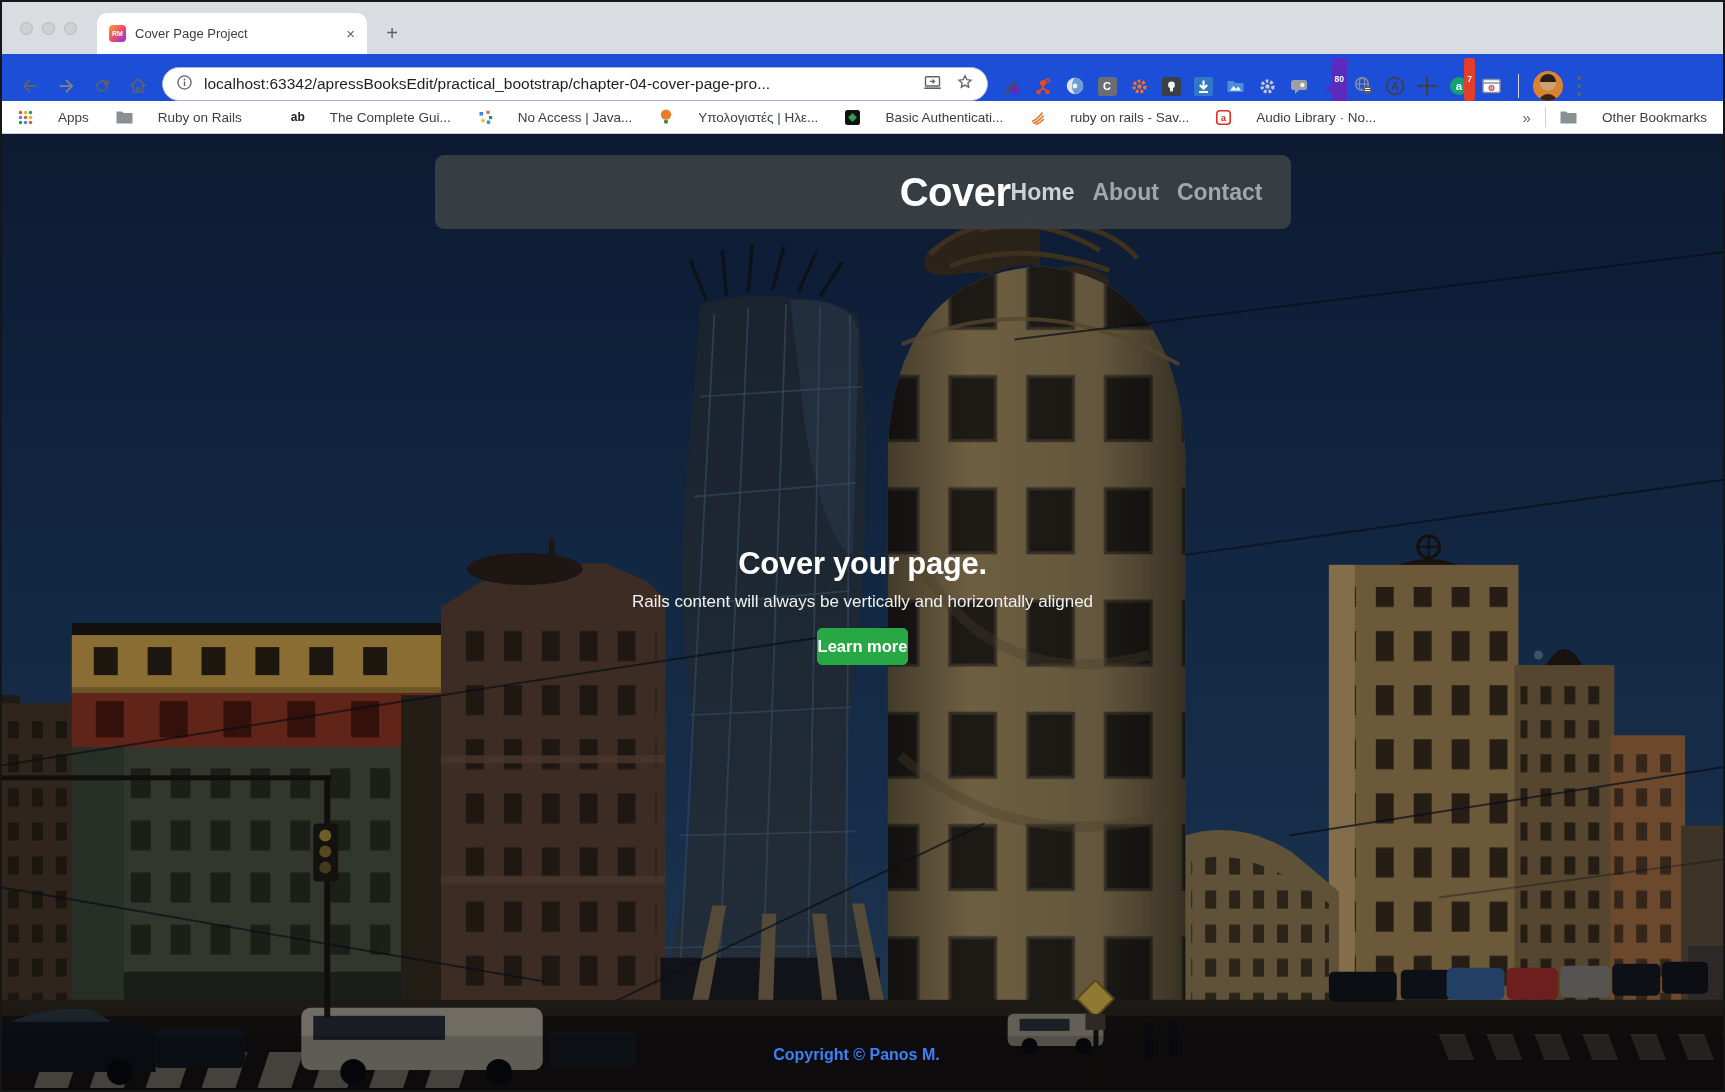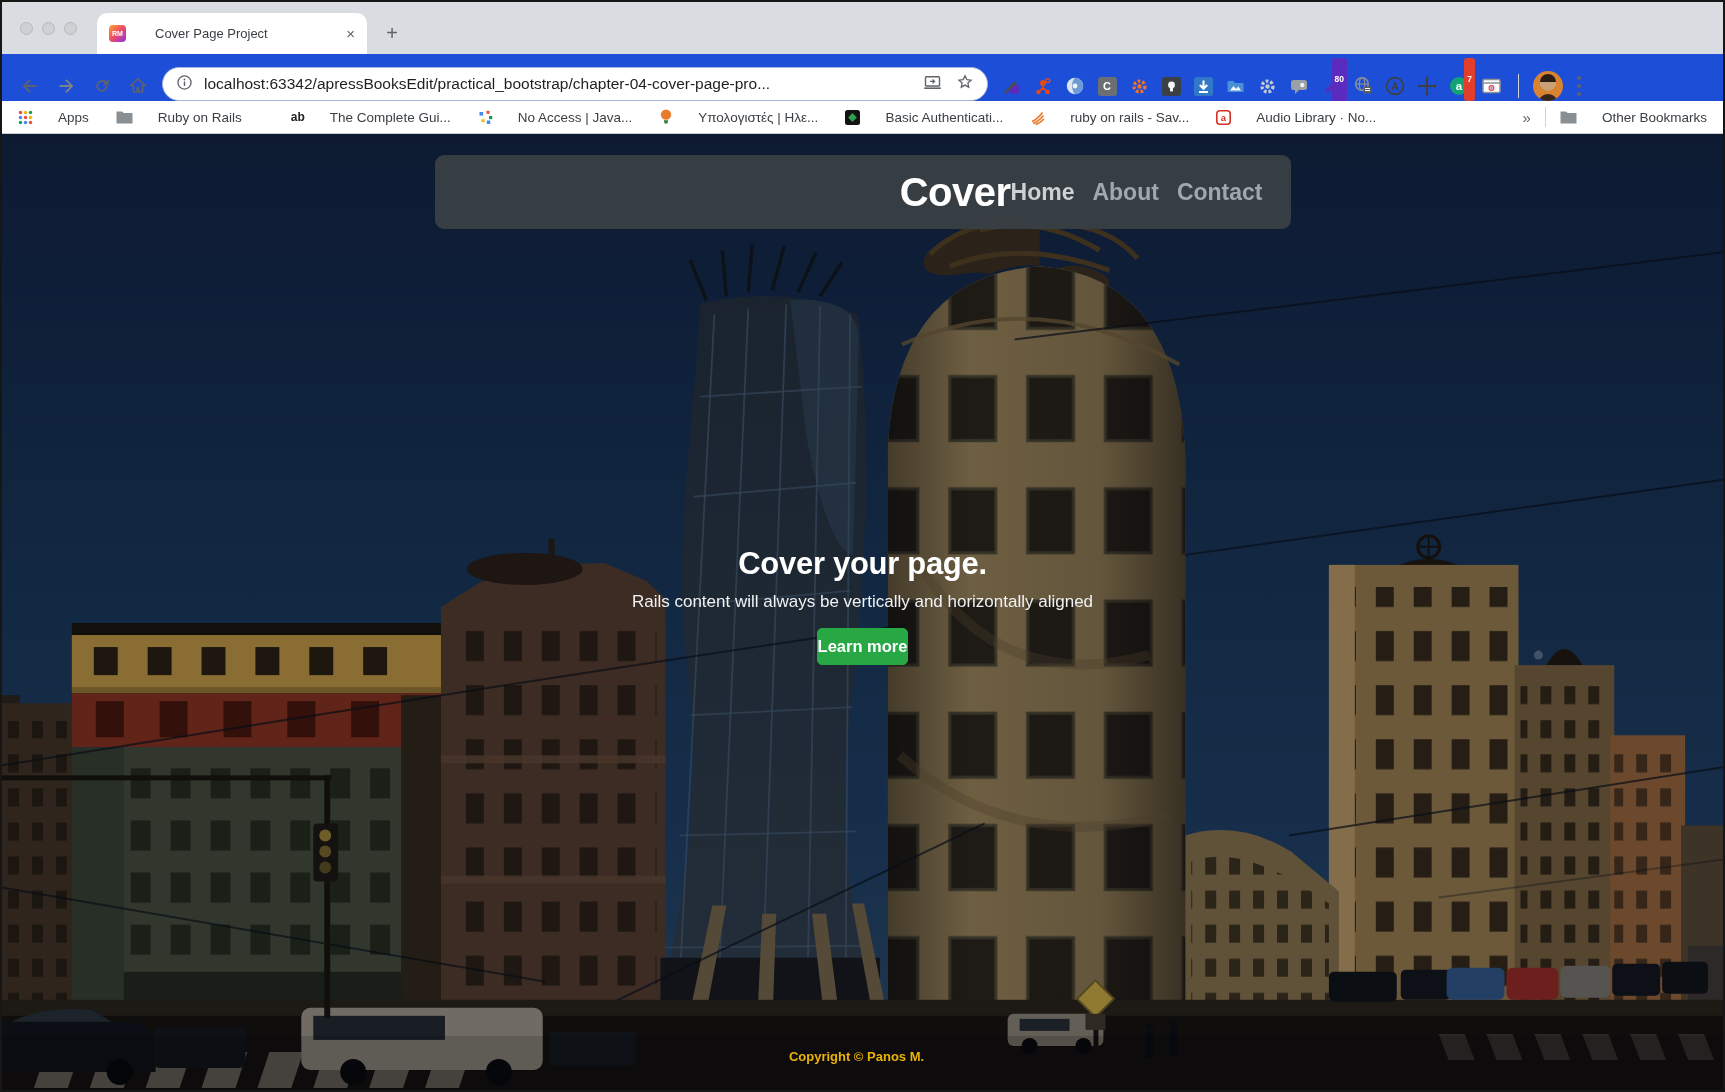--- a/index.html
+++ b/index.html
@@ -7,21 +7,21 @@
   .frame { width:1725px; height:1092px; border:2px solid #161616; display:flex; flex-direction:column; background:#fff; overflow:hidden; }
 
   
   .tabstrip { height:52px; background:#d9dce1; position:relative; display:flex; align-items:flex-end; flex:0 0 auto; }
   .traffic { position:absolute; left:18px; top:20px; display:flex; gap:9px; }
   .light { width:13px; height:13px; border-radius:50%; background:#cfd0d3; border:1px solid #b6b8bb; }
   .tab { margin-left:95px; width:270px; height:41px; background:#fff; border-radius:10px 10px 0 0; display:flex; align-items:center; padding:0 12px; gap:9px; }
   .favicon { width:17px; height:17px; border-radius:4px; flex:0 0 auto;
     background:linear-gradient(135deg,#f9a232 0%,#f14f60 48%,#8d2dea 100%);
     color:#fff; font-size:7px; font-weight:bold; display:flex; align-items:center; justify-content:center; }
-  .tab-title { font-size:13px; color:#3a3f44; flex:1; white-space:nowrap; overflow:hidden;margin-left:20px; }
+  .tab-title { font-size:13px; color:#3a3f44; flex:1; white-space:nowrap; overflow:hidden; }
   .tab-close { font-size:15px; color:#5f6368; line-height:1; }
   .newtab { width:30px; height:30px; margin:0 0 6px 10px; display:flex; align-items:center; justify-content:center; font-size:20px; color:#5f6368; }
 
   
   .toolbar { height:47px; background:#1d4ed8; display:flex; align-items:flex-end; padding:0 10px; flex:0 0 auto; }
   .navbtn { width:30px; height:30px; display:flex; align-items:center; justify-content:center; margin:0 3px; flex:0 0 auto; }
   .urlbar { height:34px; width:826px; flex:0 0 auto; border:1.5px solid #a9b5dc; border-radius:18px; background:#fff;
     display:flex; align-items:center; padding:0 12px; margin-left:6px; }
   .url-text { font-size:15.5px; color:#1d1f22; font-weight:500; margin-left:10px; flex:1; white-space:nowrap; overflow:hidden; }
   .url-actions { display:flex; align-items:center; gap:12px; }
@@ -55,21 +55,21 @@
   .brand { font-size:40px; font-weight:bold; color:#fff; letter-spacing:-0.5px; }
   .masthead { display:flex; gap:18px; align-items:center; }
   .navlink { font-size:23px; font-weight:bold; color:#a0a7ad; }
   .navlink.active { color:#ccd1d5; }
 
   .hero { position:absolute; top:412px; left:0; right:0; text-align:center; color:#fff; }
   .hero h1 { font-size:31px; font-weight:bold; letter-spacing:-0.3px; line-height:36px; }
   .hero .sub { font-size:17px; margin-top:10px; color:#f0f1f2; }
   .cta { display:inline-block; margin-top:16px; background:#28a745; color:#fff; font-size:16.5px; padding:8px 0; border-radius:5px; border:1px solid #28a745;font-weight:bold; }
 
-  .page-footer { position:absolute; bottom:26px; left:0; right:12px; text-align:center; color:#eab308; font-size:13px; font-weight:600; }
+  .page-footer { position:absolute; bottom:26px; left:0; right:12px; text-align:center; color:#3b82f6; font-size:16px; font-weight:600; }
 
   svg text { font-family:"Liberation Sans", sans-serif; }
 </style>
 </head>
 <body>
 
 <div class="frame">
 
   <div class="tabstrip">
     <div class="traffic">

